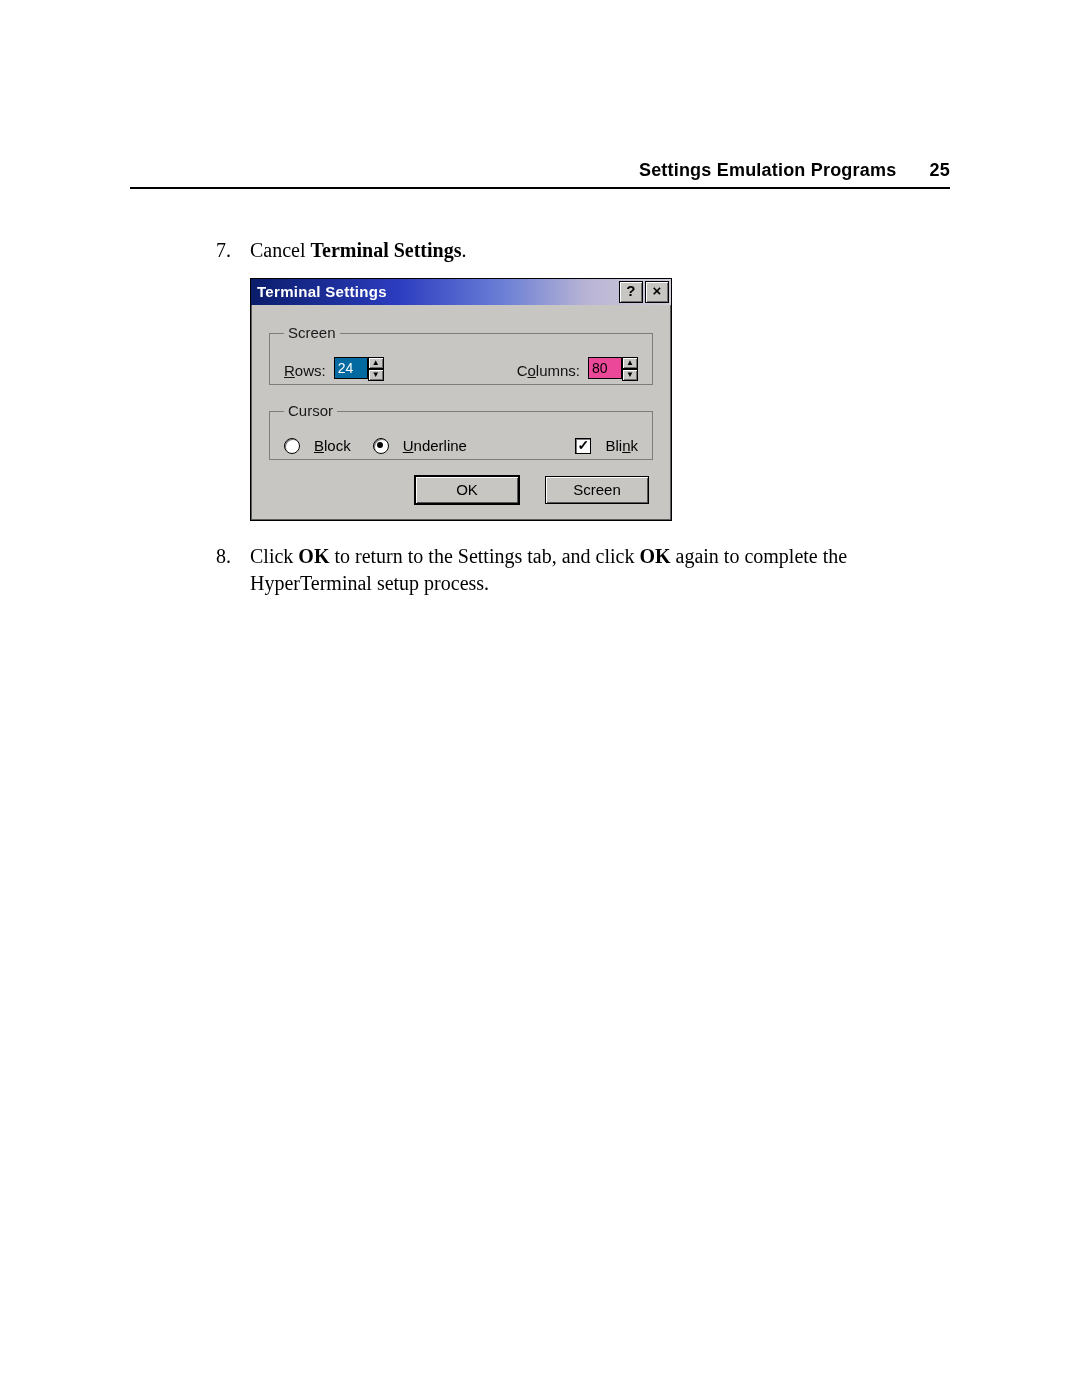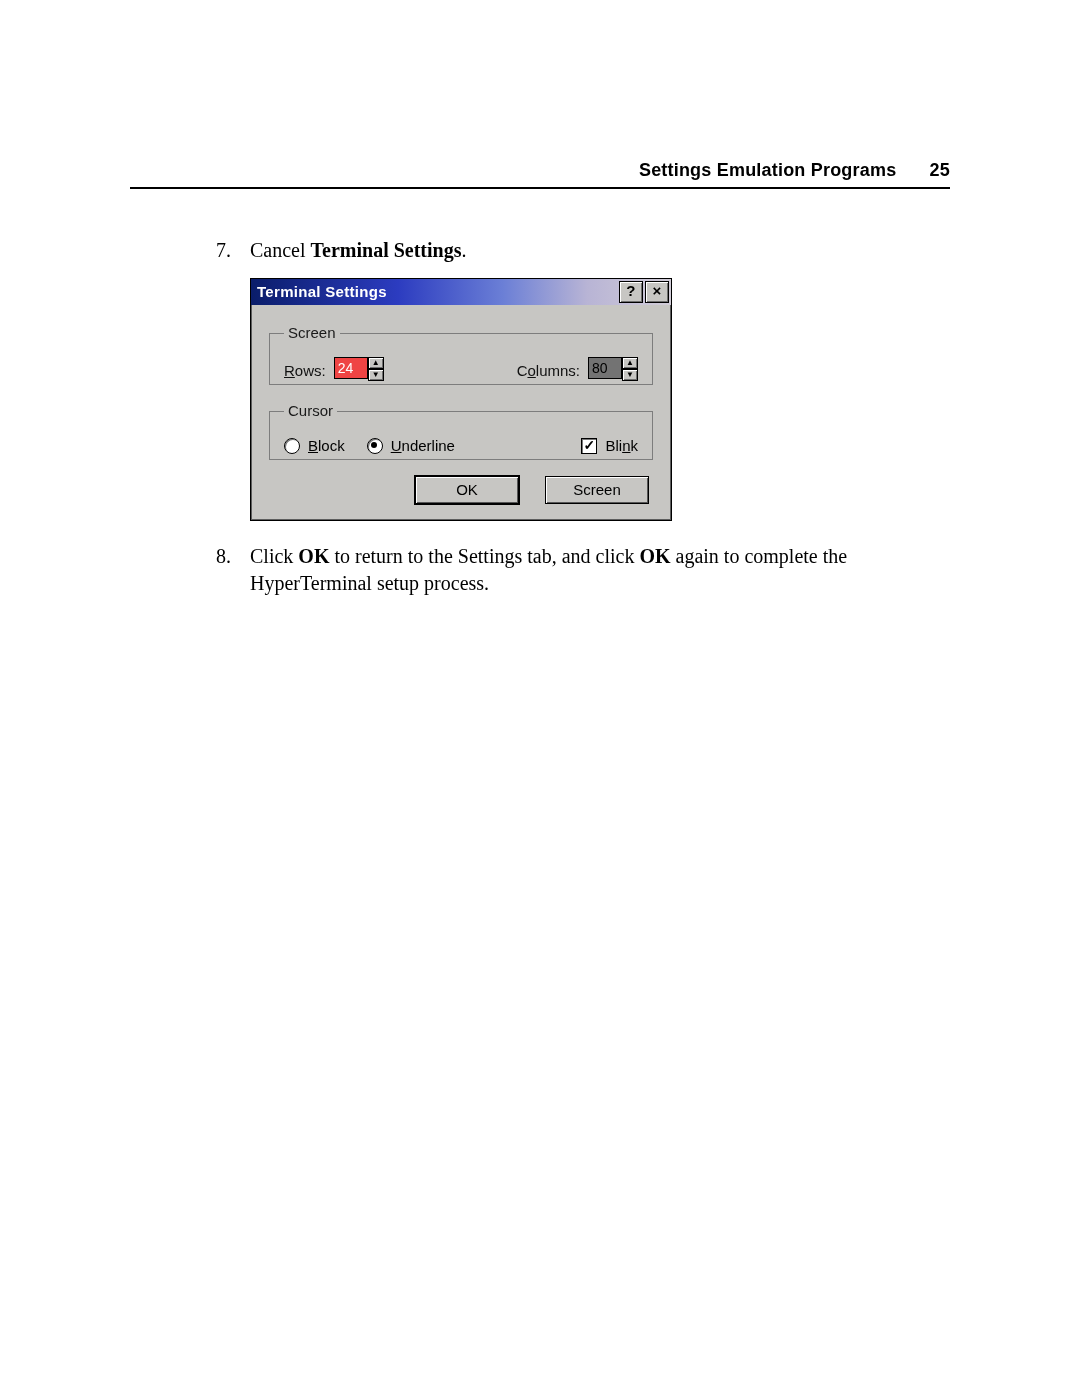--- a/index.html
+++ b/index.html
@@ -114,27 +114,27 @@
     display: inline-flex;
     align-items: stretch;
     height: 24px;
   }
   .spin input {
     width: 34px;
     height: 22px;
     font-family: Tahoma, Arial, sans-serif;
     font-size: 14px;
     padding: 0 3px;
-    background: #737373;
+    background: #ec4899;
     border: 1px solid #000;
     box-sizing: border-box;
     color: #000;
   }
   .spin input.sel {
-    background: #ef4444;
+    background: #0369a1;
     color: #fff;
   }
   .spin .arrows {
     display: flex;
     flex-direction: column;
     width: 16px;
   }
   .spin .arrow {
     flex: 1;
     background: #c7c6c3;
@@ -149,21 +149,21 @@
     justify-content: center;
   }
   .cursor-row {
     display: flex;
     align-items: center;
     gap: 22px;
   }
   .radio, .check {
     display: inline-flex;
     align-items: center;
-    gap: 8px;
+    gap: 14px;
   }
   .radio .dot {
     width: 14px; height: 14px;
     border: 1px solid #000;
     border-radius: 50%;
     background: #fff;
     box-shadow: inset 1px 1px 0 #777;
     position: relative;
   }
   .radio.on .dot::after {

